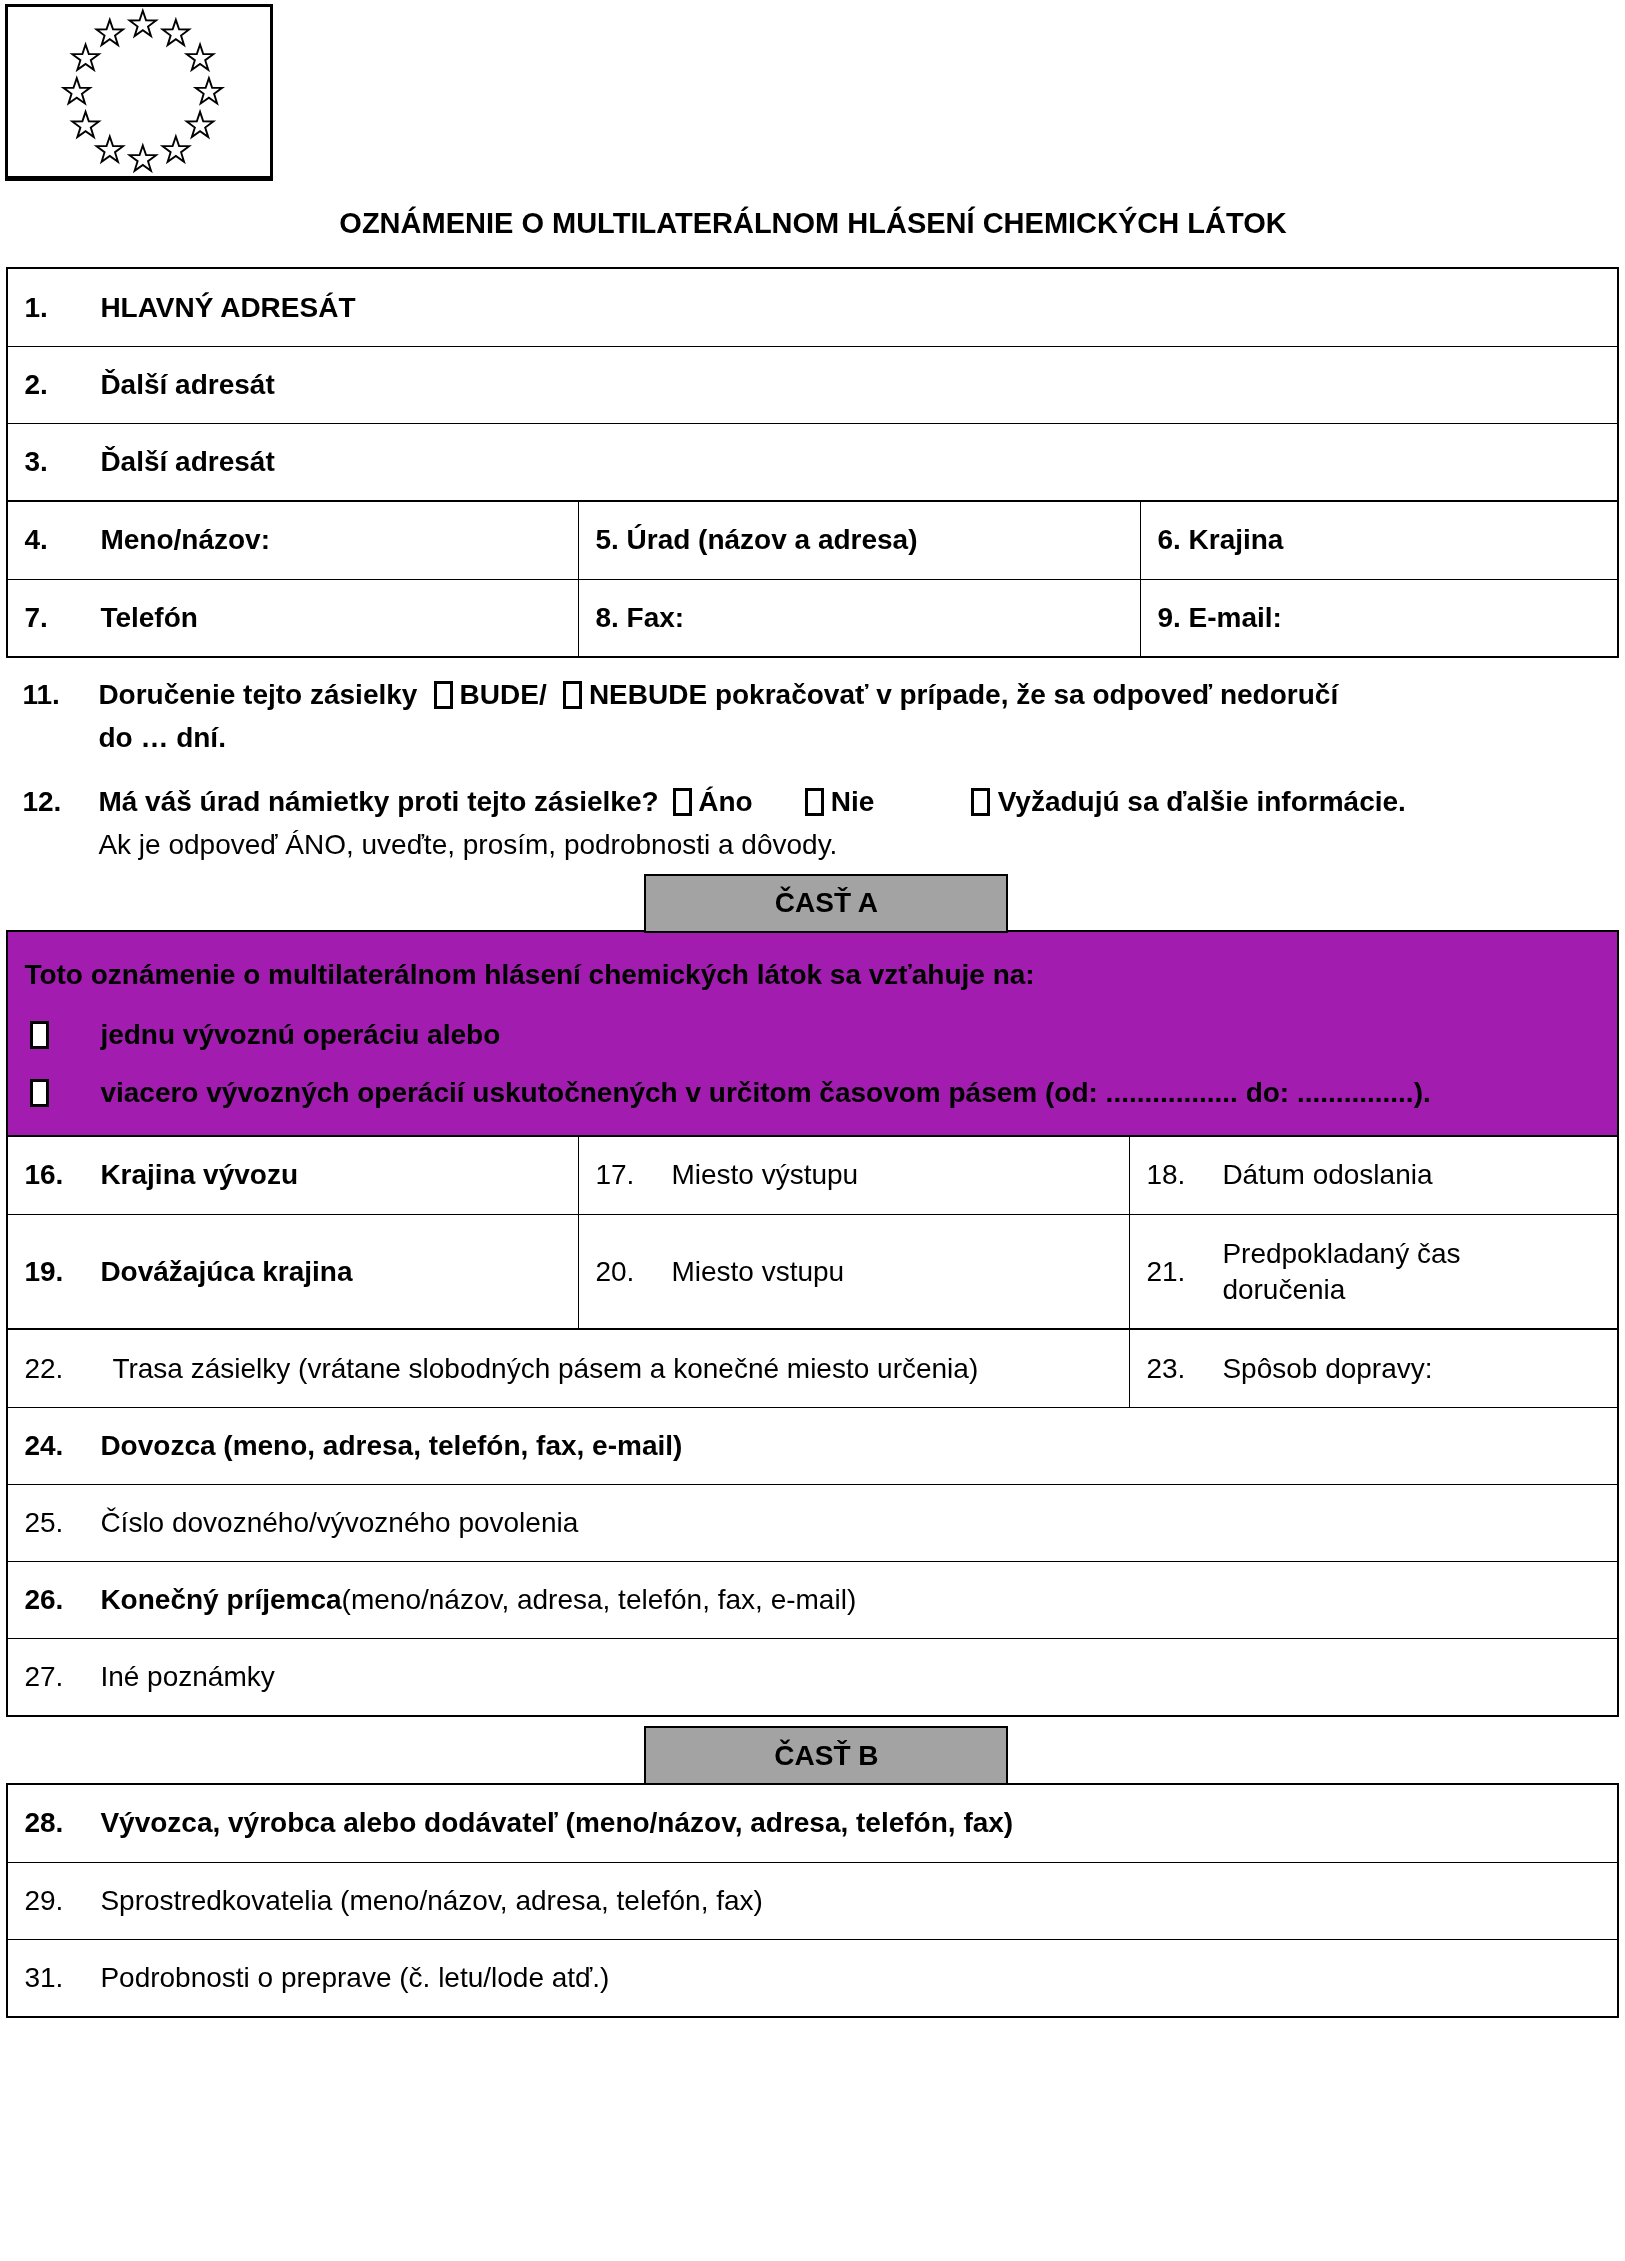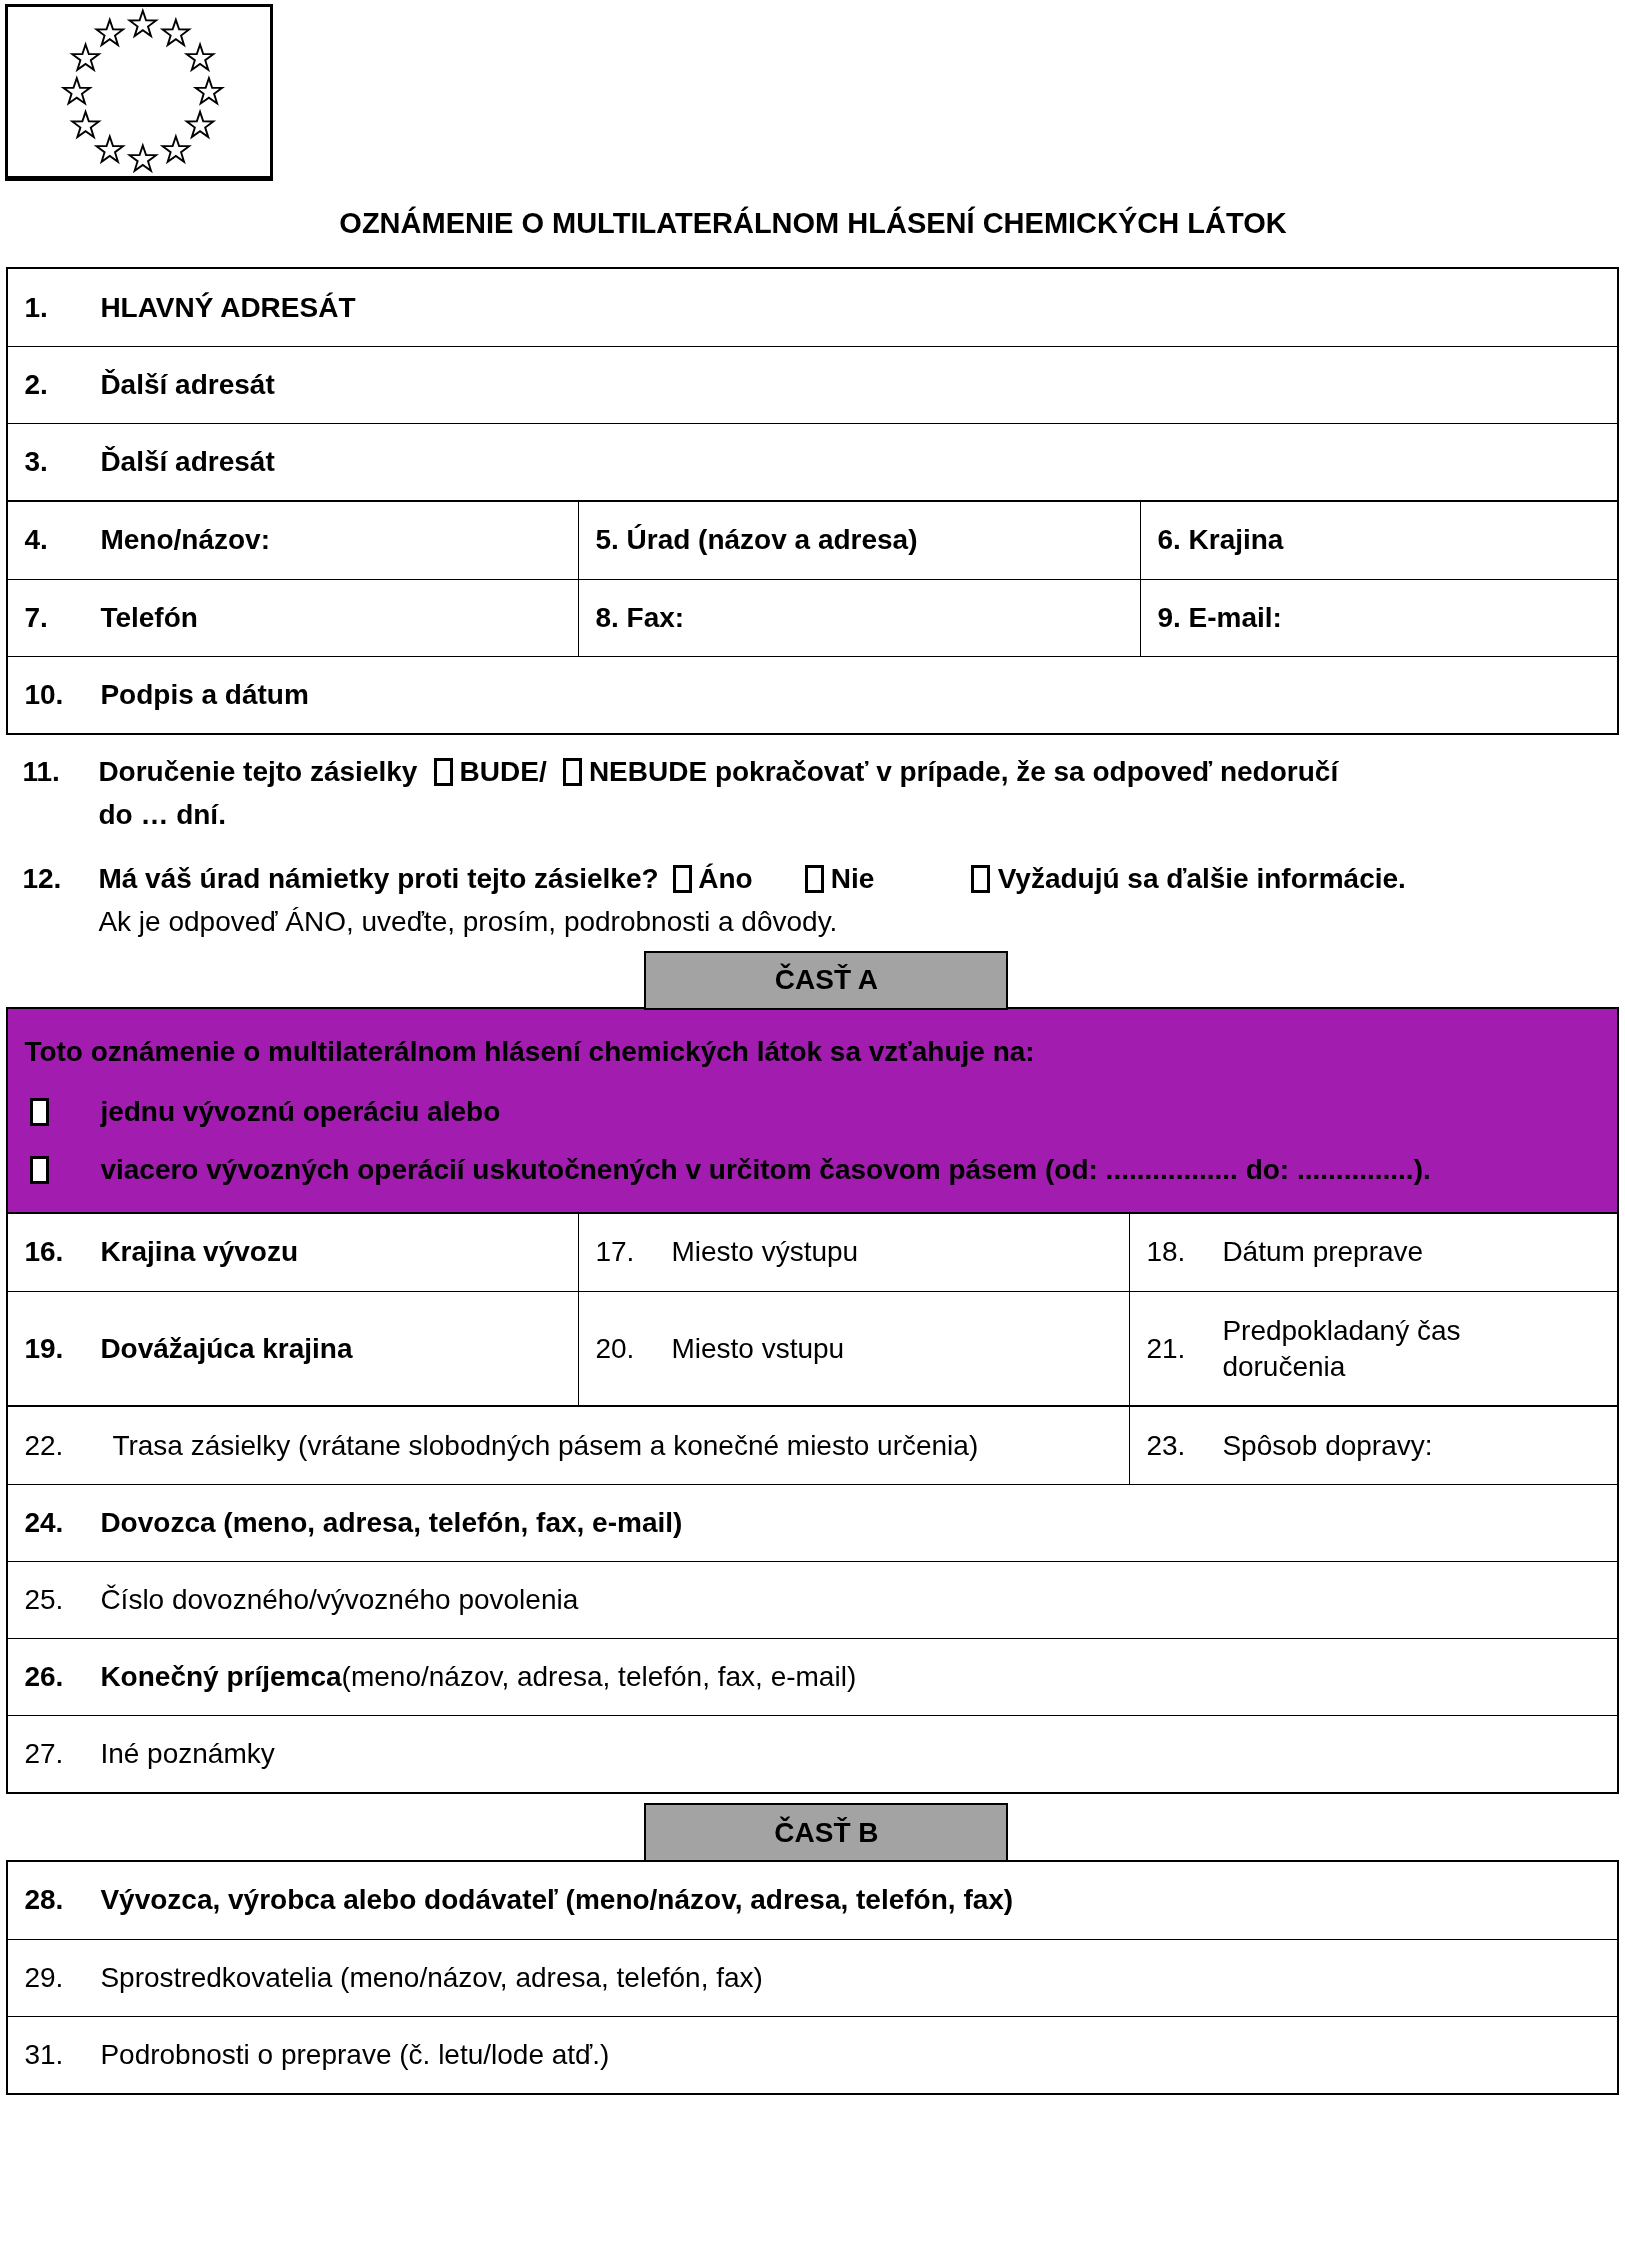--- a/index.html
+++ b/index.html
@@ -126,24 +126,20 @@
             <span>Telefón</span>
           </div>
           <div class="cell c2a b">
             <span>8. Fax:</span>
           </div>
           <div class="cell c3a b">
             <span>9. E-mail:</span>
           </div>
         </div>
       </div>
-      <div class="trow h121 pl b">
-        <span class="num">10.</span>
-        <span>Podpis a dátum</span>
-      </div>
     </div>
 
     <div class="free">
       <div class="qline">
         <span class="num b">11.</span>
         <div class="qtext b">
           <div>
             <span>Doručenie tejto zásielky</span>
             <span class="cb" style="margin:0 6.4px 0 9px;"></span><span>BUDE/</span>
             <span class="cb" style="margin:0 6.4px 0 9px;"></span><span>NEBUDE pokračovať v prípade, že sa odpoveď nedoručí</span>
@@ -188,21 +184,21 @@
           <div class="cell c1 b">
             <span class="num">16.</span>
             <span>Krajina vývozu</span>
           </div>
           <div class="cell c2b">
             <span class="num">17.</span>
             <span>Miesto výstupu</span>
           </div>
           <div class="cell c3b">
             <span class="num">18.</span>
-            <span>Dátum preprave</span>
+            <span>Dátum odoslania</span>
           </div>
         </div>
       </div>
       <div class="trow h181" style="padding-left:0;">
         <div class="cols" style="width:100%;height:100%;">
           <div class="cell c1 b">
             <span class="num">19.</span>
             <span>Dovážajúca krajina</span>
           </div>
           <div class="cell c2b">

